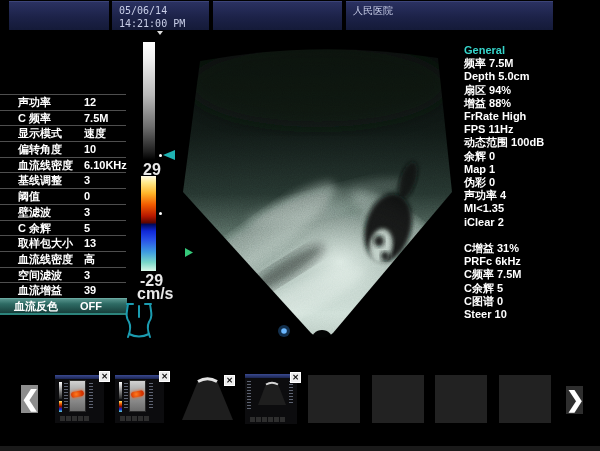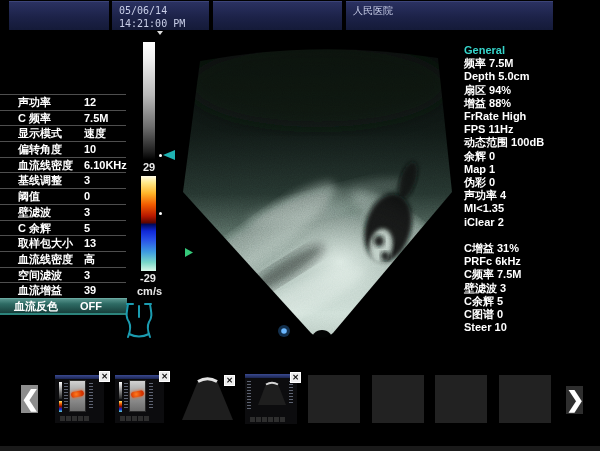--- a/index.html
+++ b/index.html
@@ -26,21 +26,21 @@
       background:linear-gradient(180deg,#56938c 0%,#2e6b64 35%,#173f3b 100%);
       border-top:1px solid #6aa9a1; border-bottom:2px solid #2c847c;
       height:17px; margin-left:-4px; padding-left:4px; width:131px; }
 
   
   #graybar { position:absolute; left:143px; top:42px; width:12px; height:118px;
       background:linear-gradient(180deg,#ffffff 0%,#f0f0f0 14%,#b9b9b9 45%,#6d6d6d 72%,#1f1f1f 93%,#000 100%); }
   #colorbar { position:absolute; left:141px; top:176px; width:15px; height:95px;
       background:linear-gradient(180deg,#fffbe6 0%,#ffe98a 7%,#ffb62a 18%,#f25c00 30%,#b81800 42%,#5e0600 49%,
                  #000a5e 51%,#1028d8 58%,#2a55e8 68%,#3e9ce0 80%,#79d8c8 91%,#d9f8e8 100%); }
-  .scale-label { position:absolute; color:#e8e8e8; font-size:11px; font-weight:bold; }
+  .scale-label { position:absolute; color:#e8e8e8; font-size:16px; font-weight:bold; }
   .wdot { position:absolute; width:3px; height:3px; background:#fff; border-radius:50%; }
   #gain-caret { position:absolute; left:157px; top:31px; width:0; height:0;
       border-left:3px solid transparent; border-right:3px solid transparent; border-top:4px solid #ddd; }
   #gain-arrow { position:absolute; left:163px; top:150px; width:0; height:0;
       border-top:5px solid transparent; border-bottom:5px solid transparent; border-right:12px solid #1fb3b3; }
 
   
   #info { position:absolute; left:464px; top:44px; width:134px;
           color:#fff; font-size:11px; font-weight:bold; }
   #info .iline { min-height:13.2px; line-height:13.2px; white-space:nowrap; }
@@ -274,21 +274,20 @@
         <div class="iline">iClear 2</div>
 
         <div class="iline"></div>
 
         <div class="iline">C增益 31%</div>
 
         <div class="iline">PRFc 6kHz</div>
 
         <div class="iline">C频率 7.5M</div>
 
-        <div class="iline">壁滤波 3</div>
 
         <div class="iline">C余辉 5</div>
 
         <div class="iline">C图谱 0</div>
 
         <div class="iline">Steer 10</div>
       </div>
   </div>
 
   <div class="nav-arrow" id="arrow-left">❮</div>

